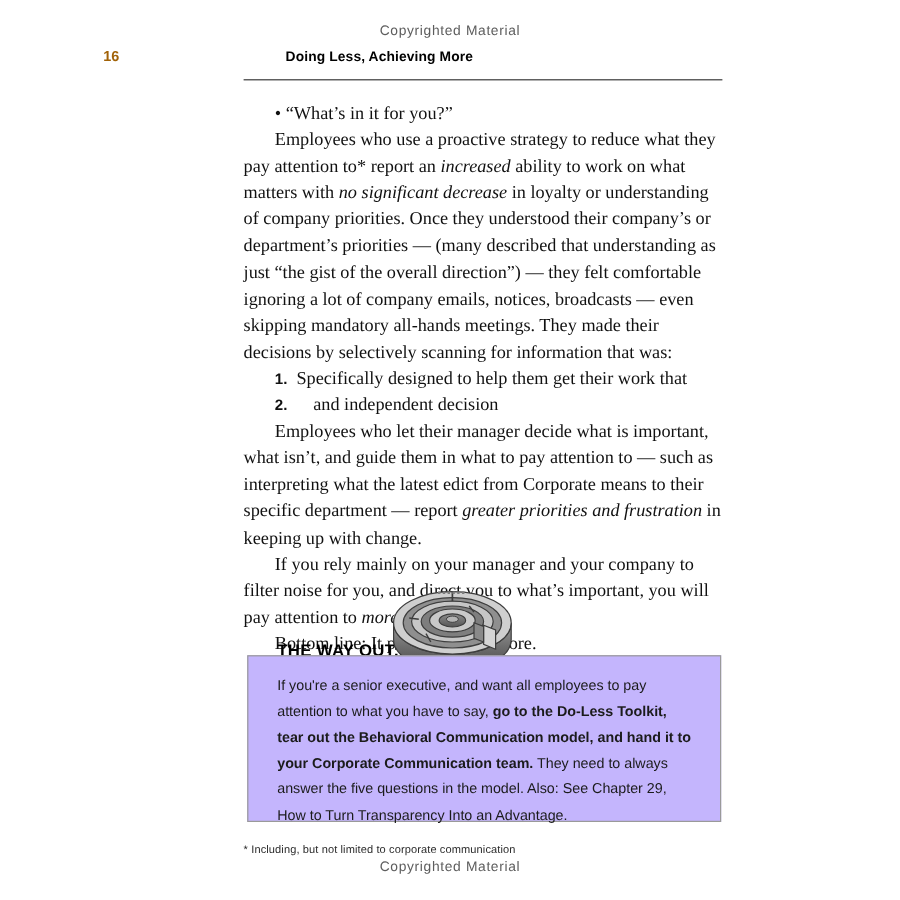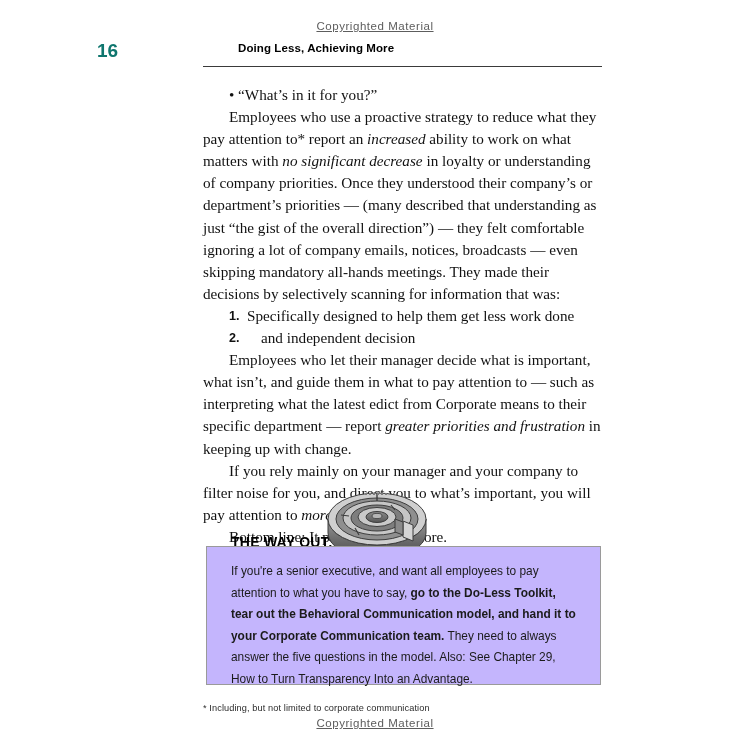--- a/index.html
+++ b/index.html
@@ -24,34 +24,33 @@
   
   .watermark {
     position: absolute;
     left: 0;
     width: 750px;
     text-align: center;
     font-family: "Liberation Sans", sans-serif;
     font-size: 11.5px;
     letter-spacing: 0.55px;
     color: #5d5d5d;
-    text-decoration: underline;
   }
   .watermark.top { top: 20px; }
   .watermark.bottom { top: 717px; }
 
   
   .folio {
     position: absolute;
-    left: 97px;
+    left: 86px;
     top: 40px;
     font-family: "Liberation Sans", sans-serif;
     font-weight: bold;
-    font-size: 19px;
-    color: #0f766e;
+    font-size: 12px;
+    color: #a16207;
   }
   .running-head {
     position: absolute;
     left: 203px;
     top: 42px;
     font-family: "Liberation Sans", sans-serif;
     font-weight: bold;
     font-size: 11.5px;
     letter-spacing: 0.1px;
     color: #000;
@@ -184,21 +183,21 @@
   <div class="head-rule"></div>
 
   <div class="column">
 
     <p class="bullet-line">• “What’s in it for you?”</p>
 
     <p class="indent"><span>Employees who use a proactive strategy to reduce what they pay attention to* report an </span><em>increased</em><span> ability to work on what matters with </span><em>no significant decrease</em><span> in loyalty or understanding of company priorities. Once they understood their company’s or department’s priorities — (many described that understanding as just “the gist of the overall direction”) — they felt comfortable ignoring a lot of company emails, notices, broadcasts — even skipping mandatory all-hands meetings. They made their decisions by selectively scanning for information that was:</span></p>
 
     <ol class="scan-list">
       <li>
-        <span class="num">1.</span><span>Specifically designed to help them get less work done</span>
+        <span class="num">1.</span><span>Specifically designed to help them get their work that</span>
       </li>
       <li>
         <span class="num">2.</span>
         <span class="cont">and independent decision</span>
       </li>
     </ol>
 
     <p class="indent"><span>Employees who let their manager decide what is important, what isn’t, and guide them in what to pay attention to — such as interpreting what the latest edict from Corporate means to their specific department — report </span><em>greater priorities and frustration</em><span> in keeping up with change.</span></p>
 
     <p class="indent"><span>If you rely mainly on your manager and your company to filter noise for you, and direct you to what’s important, you will pay attention to </span><em>more</em><span>, not less.</span></p>

